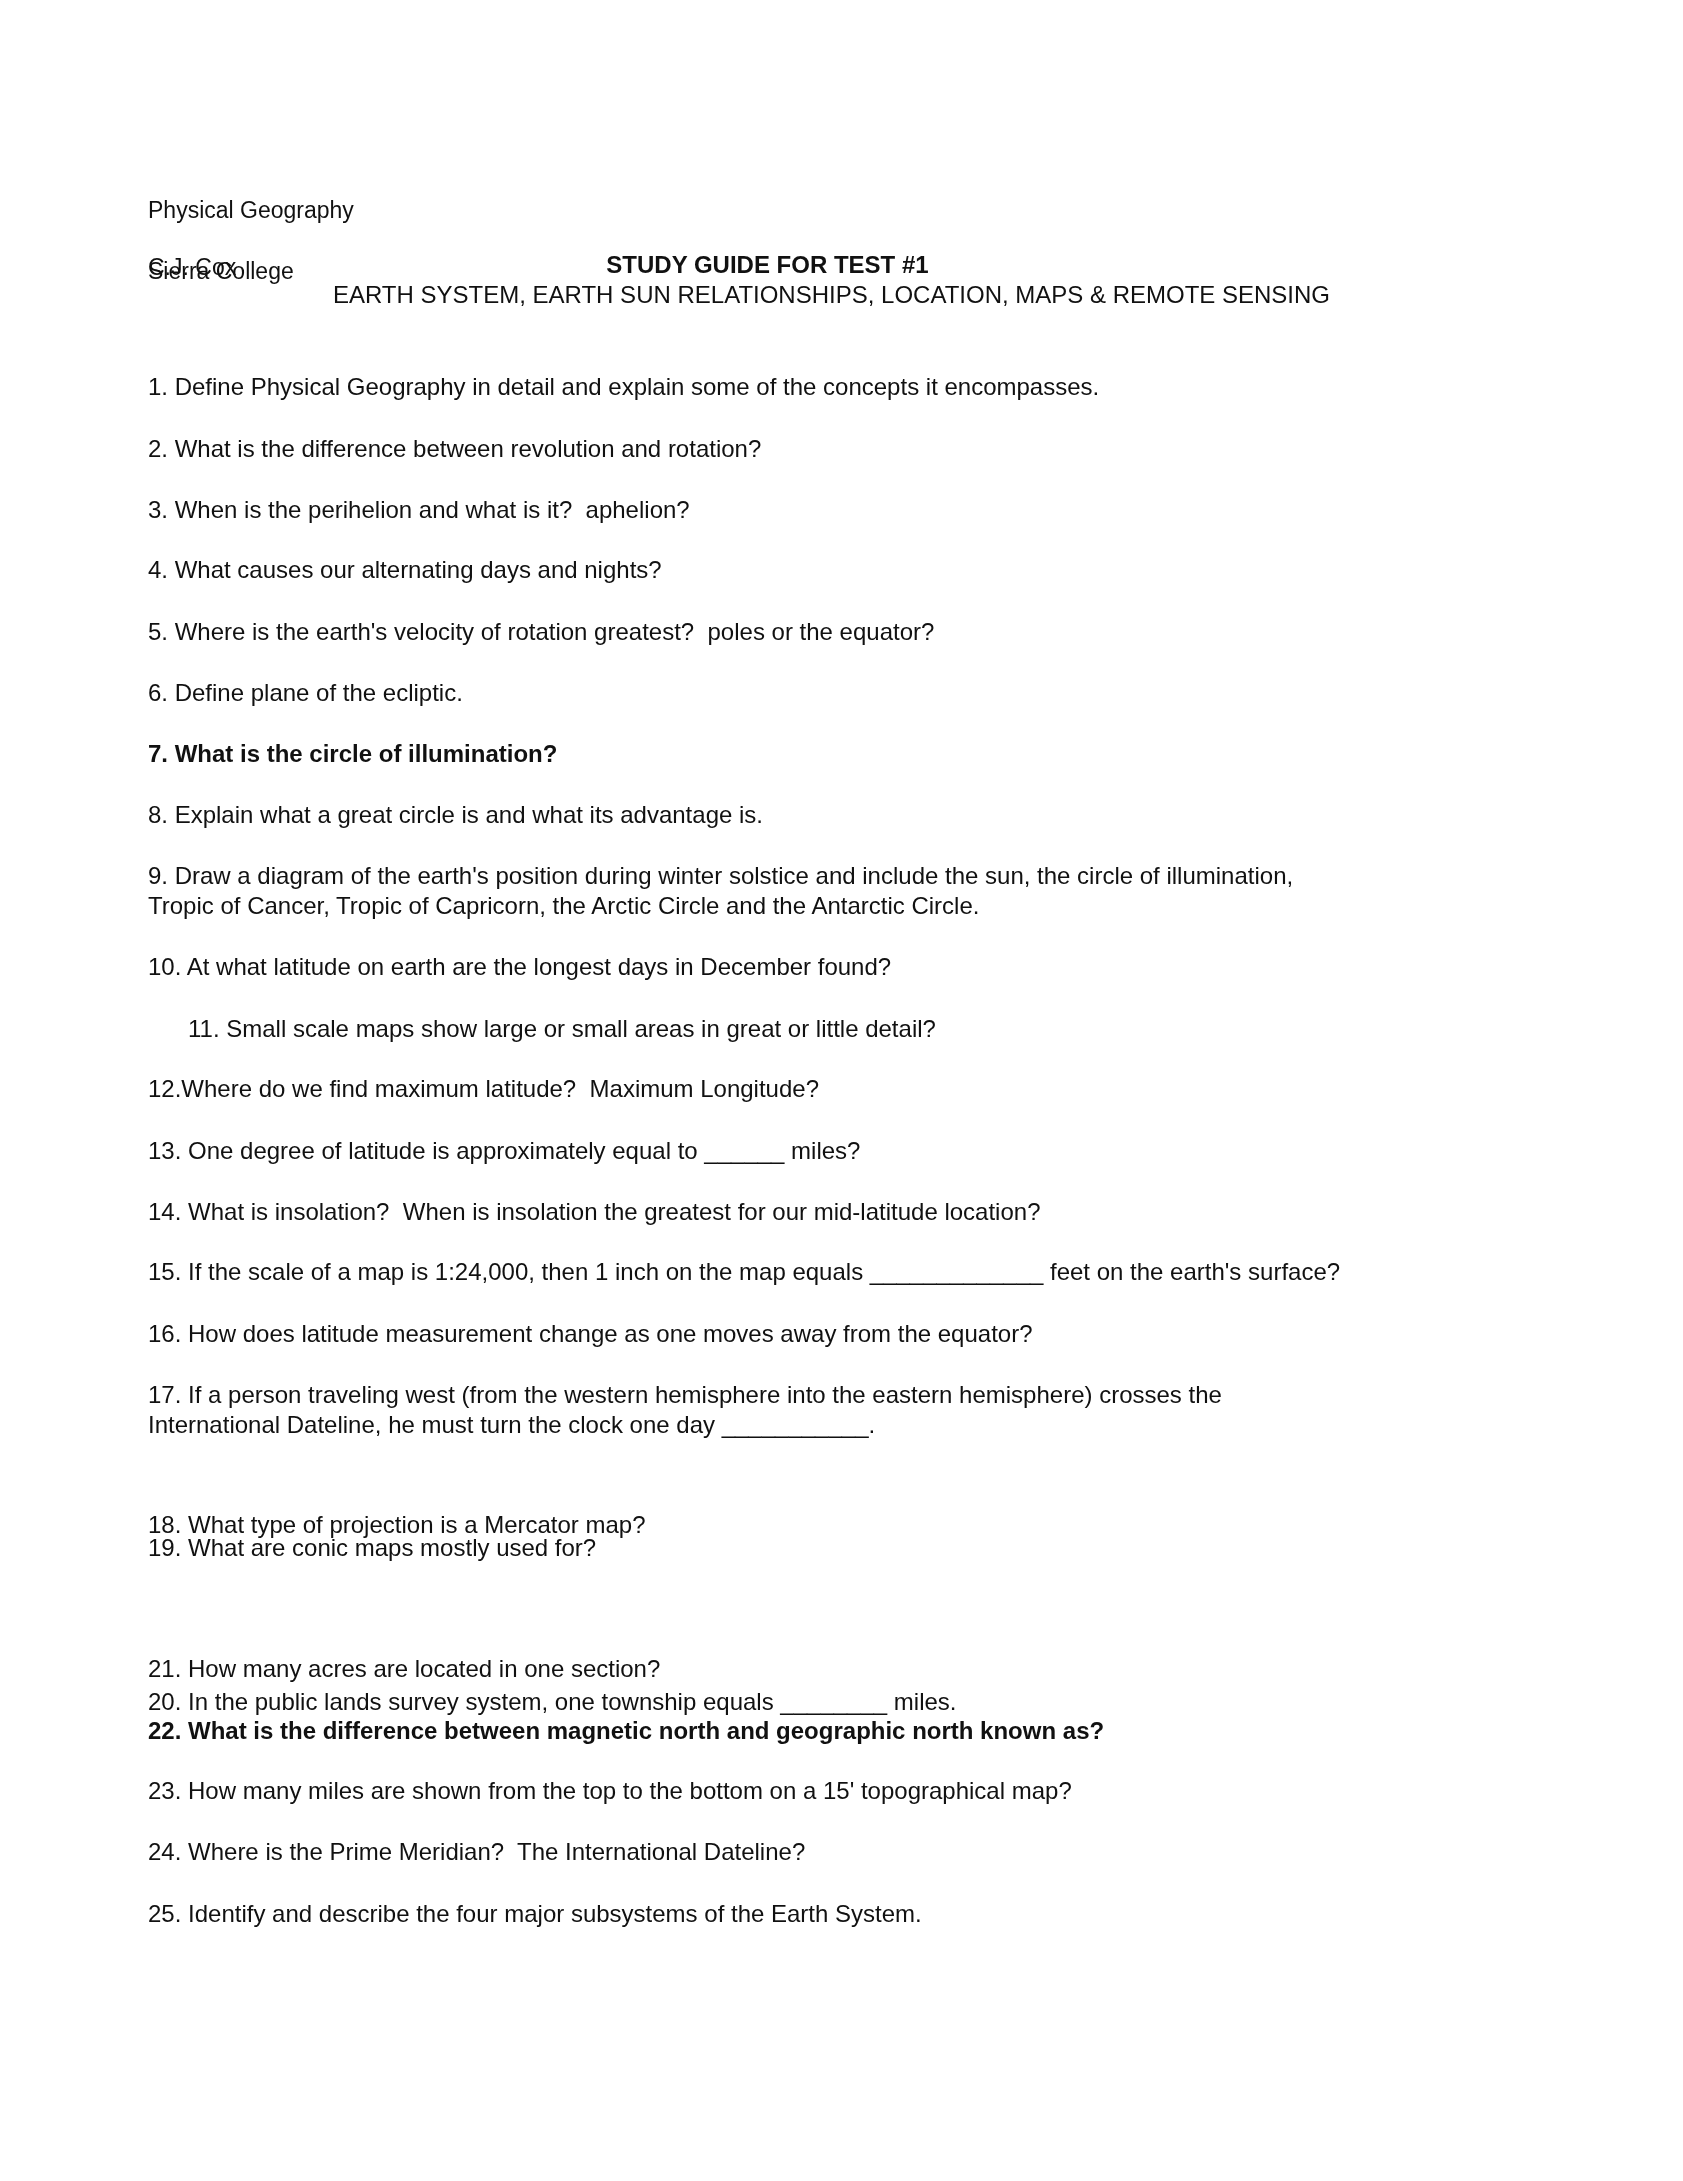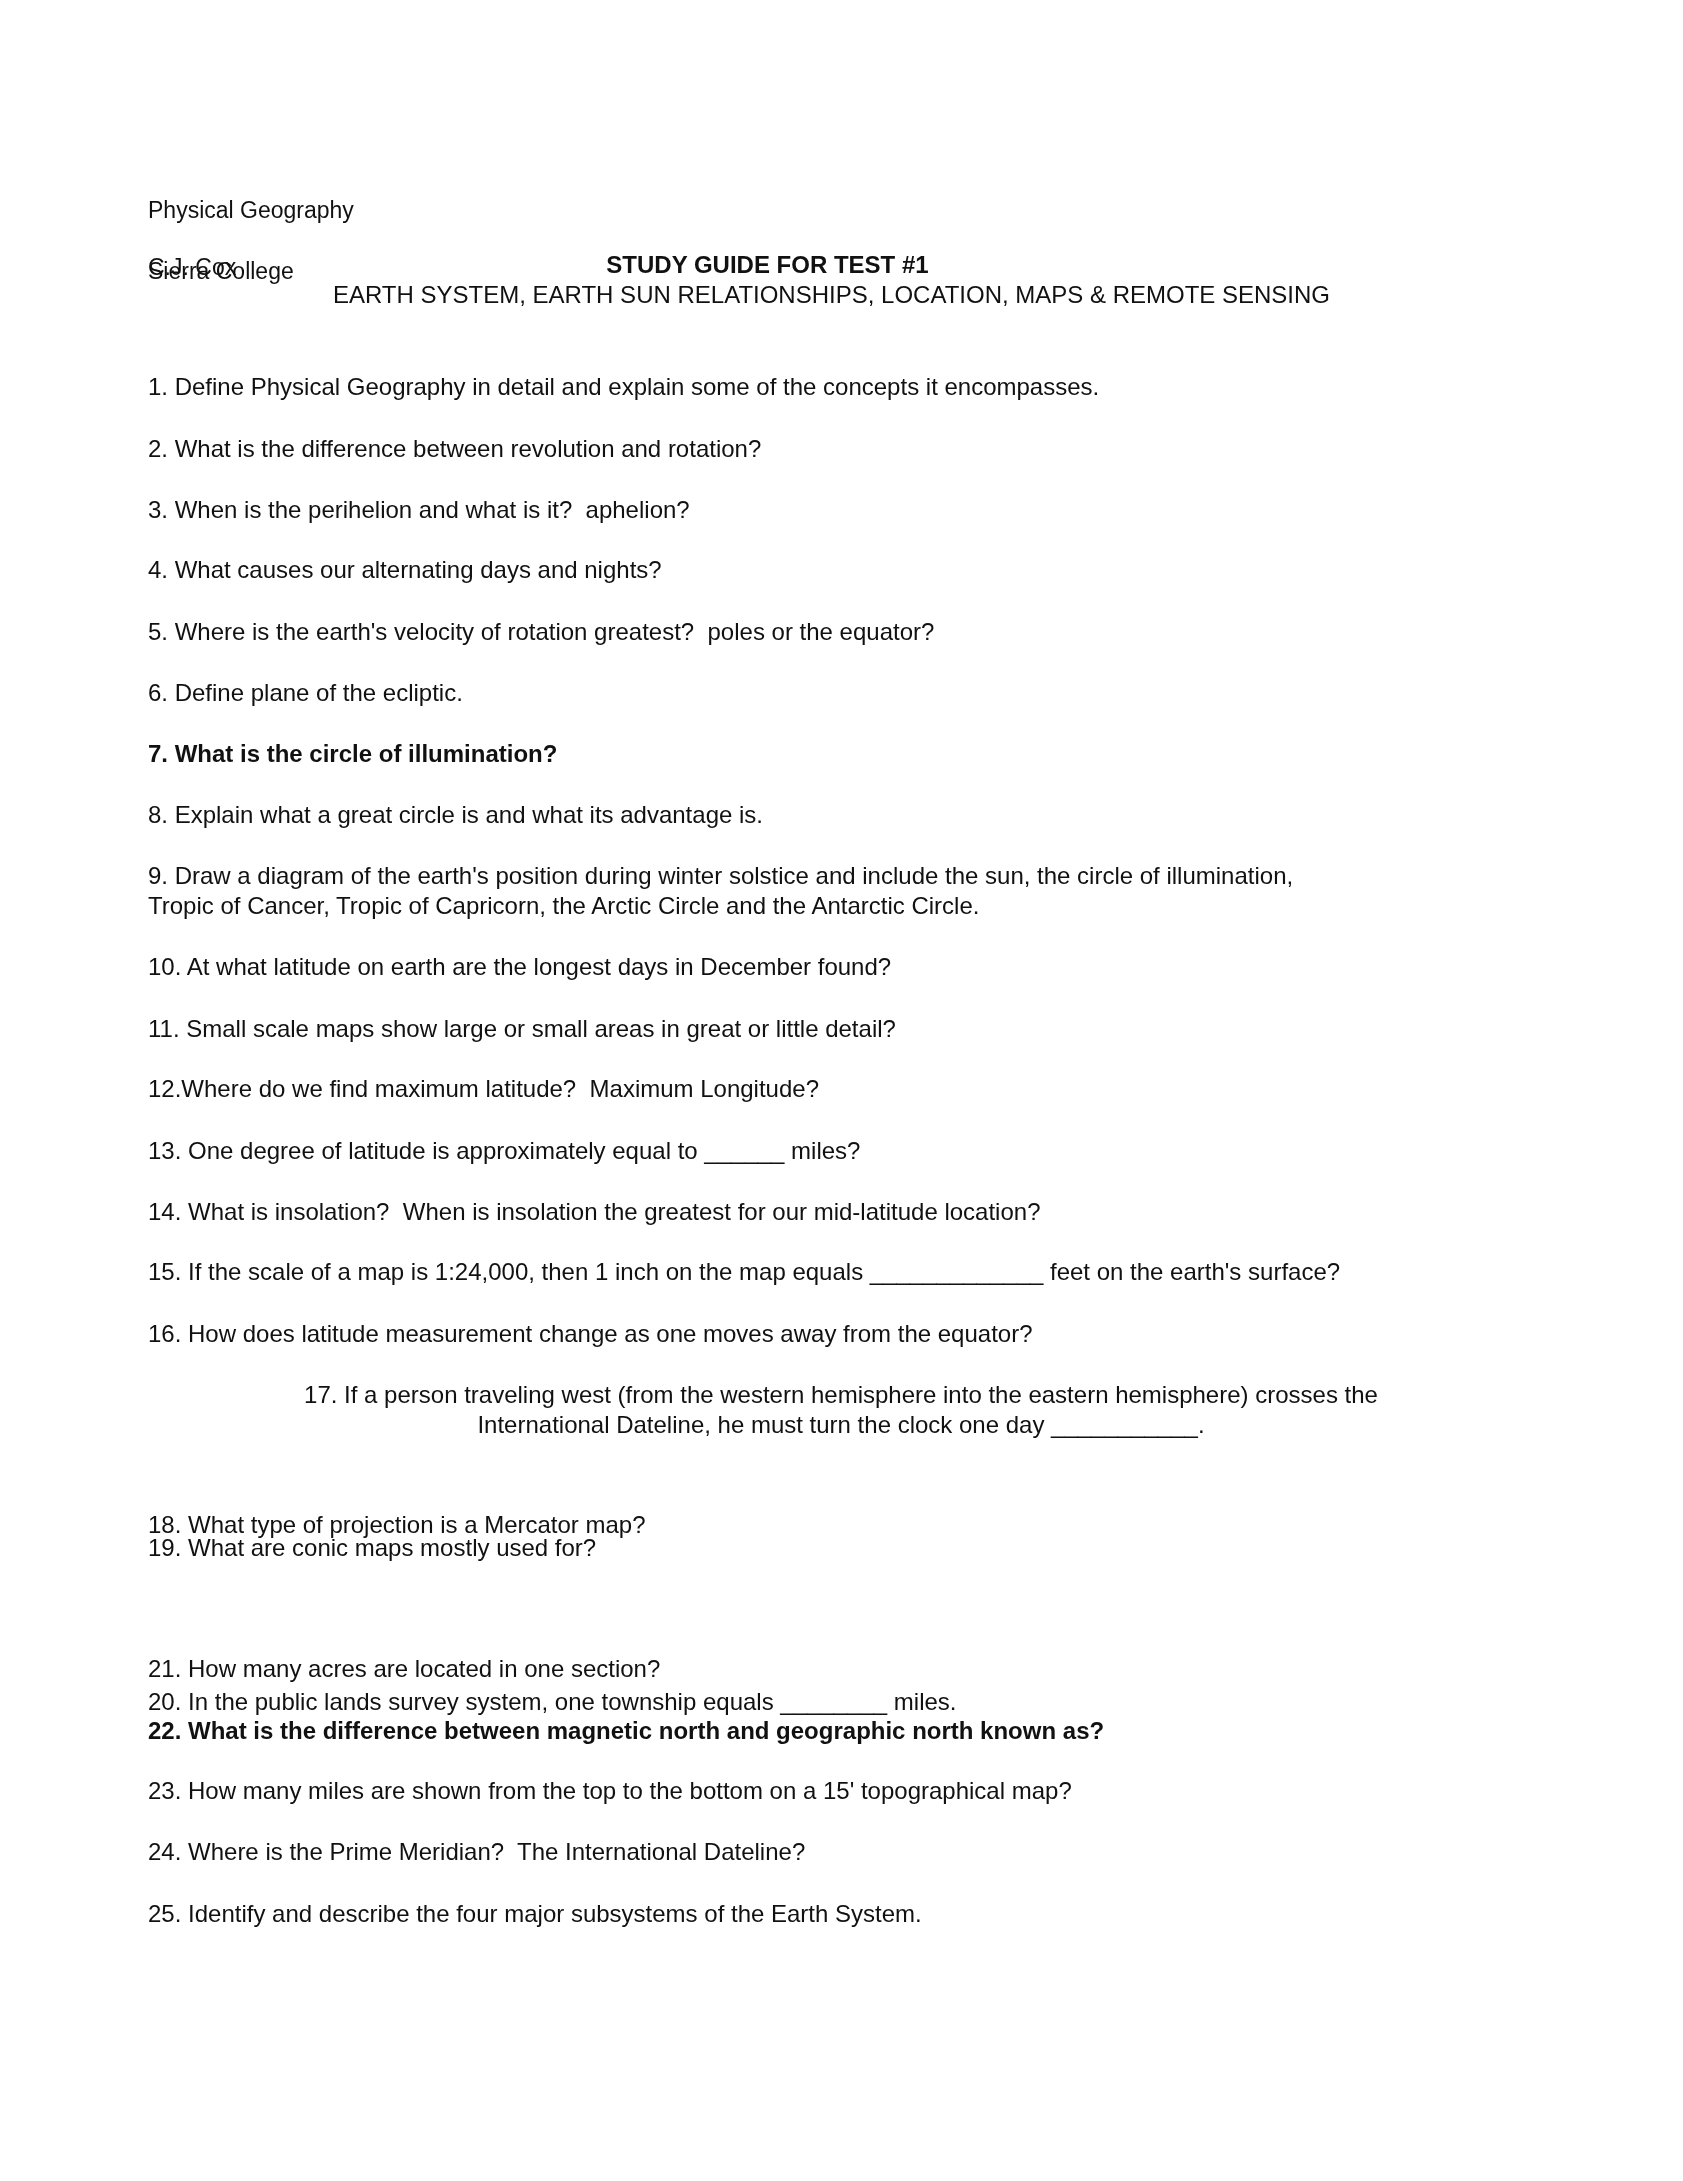--- a/index.html
+++ b/index.html
@@ -23,27 +23,27 @@
 <div class="q" style="top:434px;">2. What is the difference between revolution and rotation?</div>
 <div class="q" style="top:495px;">3. When is the perihelion and what is it?  aphelion?</div>
 <div class="q" style="top:555px;">4. What causes our alternating days and nights?</div>
 <div class="q" style="top:617px;">5. Where is the earth's velocity of rotation greatest?  poles or the equator?</div>
 <div class="q" style="top:678px;">6. Define plane of the ecliptic.</div>
 <div class="q" style="top:739px;font-weight:bold;">7. What is the circle of illumination?</div>
 <div class="q" style="top:800px;">8. Explain what a great circle is and what its advantage is.</div>
 <div class="q" style="top:861px;">9. Draw a diagram of the earth's position during winter solstice and include the sun, the circle of illumination,
 Tropic of Cancer, Tropic of Capricorn, the Arctic Circle and the Antarctic Circle.</div>
 <div class="q" style="top:952px;">10. At what latitude on earth are the longest days in December found?</div>
-<div class="q" style="top:1014px;">11. Small scale maps show large or small areas in great or little detail?</div>
+<div class="q" style="top:1014px;margin-left:40px;">11. Small scale maps show large or small areas in great or little detail?</div>
 <div class="q" style="top:1074px;">12.Where do we find maximum latitude?  Maximum Longitude?</div>
 <div class="q" style="top:1136px;">13. One degree of latitude is approximately equal to ______ miles?</div>
 <div class="q" style="top:1197px;">14. What is insolation?  When is insolation the greatest for our mid-latitude location?</div>
 <div class="q" style="top:1257px;">15. If the scale of a map is 1:24,000, then 1 inch on the map equals _____________ feet on the earth's surface?</div>
 <div class="q" style="top:1319px;">16. How does latitude measurement change as one moves away from the equator?</div>
-<div class="q" style="top:1380px;text-align:center;">17. If a person traveling west (from the western hemisphere into the eastern hemisphere) crosses the
+<div class="q" style="top:1380px;">17. If a person traveling west (from the western hemisphere into the eastern hemisphere) crosses the
 International Dateline, he must turn the clock one day ___________.</div>
 <div class="q" style="top:1471px;margin-top:39px;">18. What type of projection is a Mercator map?</div>
 <div class="q" style="top:1533px;">19. What are conic maps mostly used for?</div>
 <div class="q" style="top:1687px;">20. In the public lands survey system, one township equals ________ miles.</div>
 <div class="q" style="top:1654px;">21. How many acres are located in one section?</div>
 <div class="q" style="top:1716px;font-weight:bold;">22. What is the difference between magnetic north and geographic north known as?</div>
 <div class="q" style="top:1776px;">23. How many miles are shown from the top to the bottom on a 15' topographical map?</div>
 <div class="q" style="top:1837px;">24. Where is the Prime Meridian?  The International Dateline?</div>
 <div class="q" style="top:1899px;">25. Identify and describe the four major subsystems of the Earth System.</div>
 

